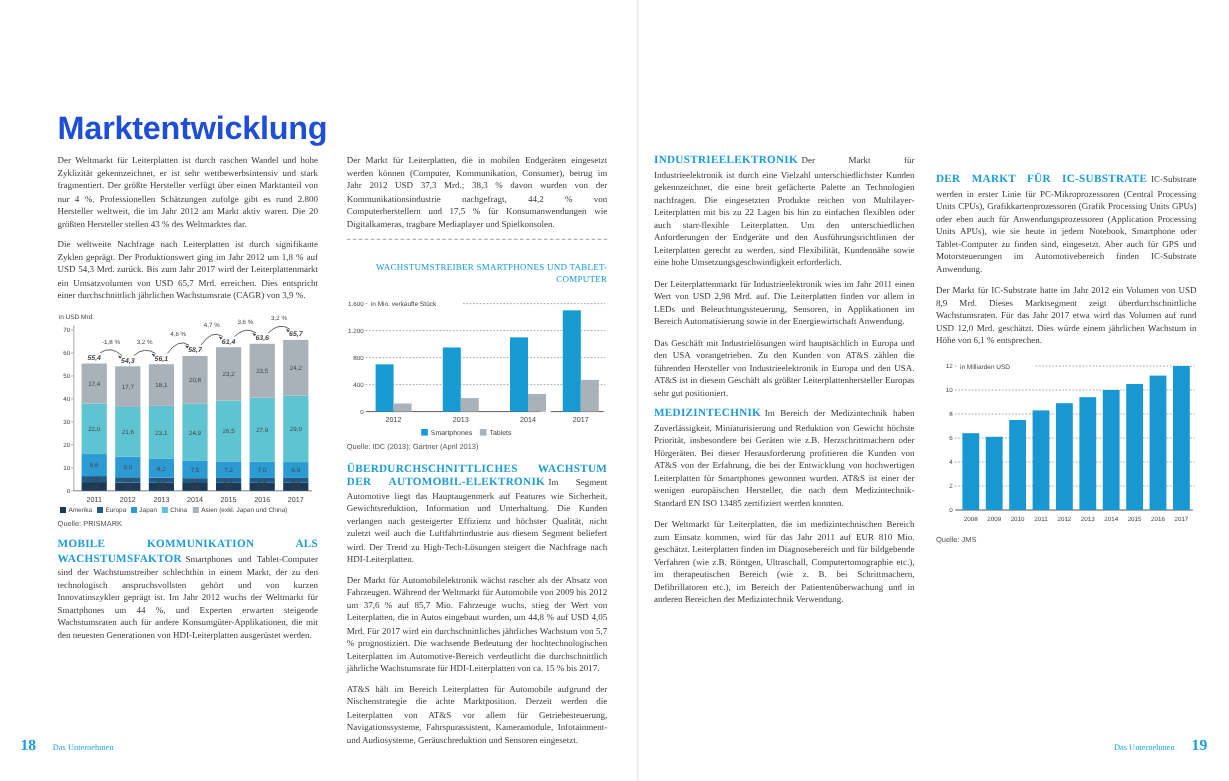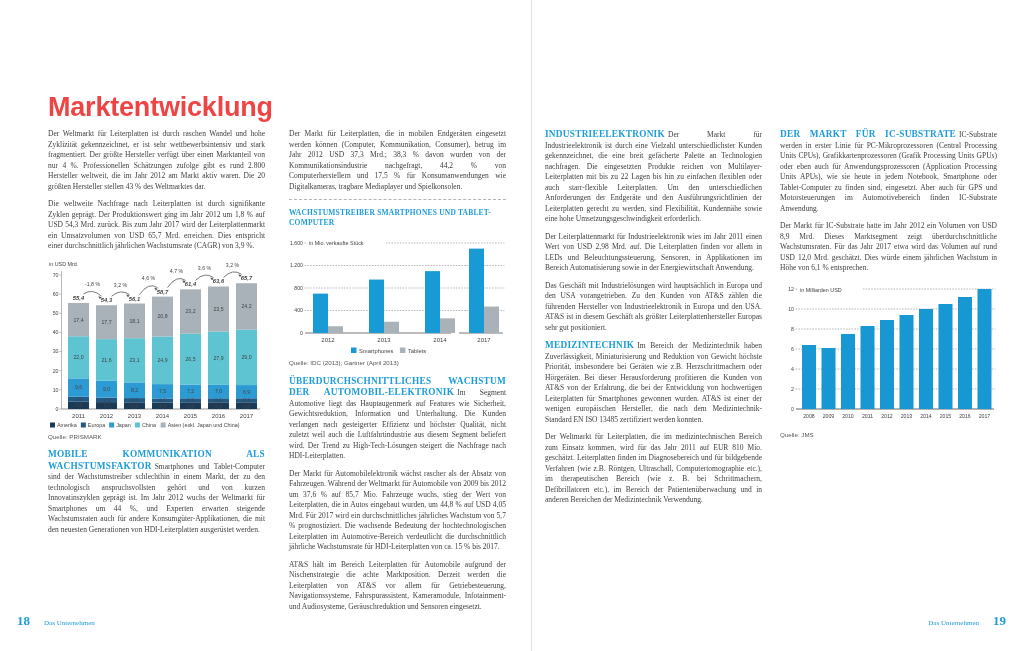--- a/index.html
+++ b/index.html
@@ -5,33 +5,33 @@
   html,body{margin:0;padding:0;}
   body{
     width:1024px;height:651px;position:relative;overflow:hidden;
     background:#ffffff;color:#3d3d3d;
     font-family:"Liberation Serif",serif;
   }
   .page-divider{position:absolute;left:531px;top:0;bottom:0;width:1px;background:#e2e2e2;}
   .doc-title{
     position:absolute;left:48px;top:74px;
     font-family:"Liberation Sans",sans-serif;font-weight:bold;
-    font-size:27px;color:#ef4444;letter-spacing:-0.2px;
+    font-size:27px;color:#1d4ed8;letter-spacing:-0.2px;
   }
   .col{position:absolute;top:129px;width:217px;font-size:7.5px;line-height:1.40;text-align:justify;}
-  #col1{left:48px;} #col2{left:289px;} #col3{left:545px;} #col4{left:780px;}
+  #col1{left:48px;} #col2{left:289px;} #col3{left:545px;} #col4{left:780px;margin-top:16px;}
   .col p{margin:0 0 7px 0;}
   .runin{
     color:#1d9cd9;font-weight:bold;font-size:9.3px;letter-spacing:0.25px;
     margin-right:3px;line-height:1.25;
   }
   .chart-heading{
-    color:#1d9cd9;font-weight:bold;font-size:7.5px;letter-spacing:0.2px;
-    border-top:1px dashed #b3b3b3;padding-top:8px;margin:2px 0 5px 0;
-    text-align:left;line-height:1.35;
+    color:#1d9cd9;font-weight:normal;font-size:7.5px;letter-spacing:0.2px;
+    border-top:1px dashed #b3b3b3;padding-top:18px;margin:2px 0 5px 0;
+    text-align:right;line-height:1.35;
   }
   .chart{text-align:left;line-height:0;}
   .source{
     font-family:"Liberation Sans",sans-serif;font-size:6.2px;color:#555;
     margin:2px 0 9px 0;text-align:left;line-height:1.2;
   }
   svg text{font-family:"Liberation Sans",sans-serif;fill:#444;}
   .footer{
     position:absolute;bottom:22px;display:flex;align-items:baseline;gap:14px;
     color:#1d9cd9;

